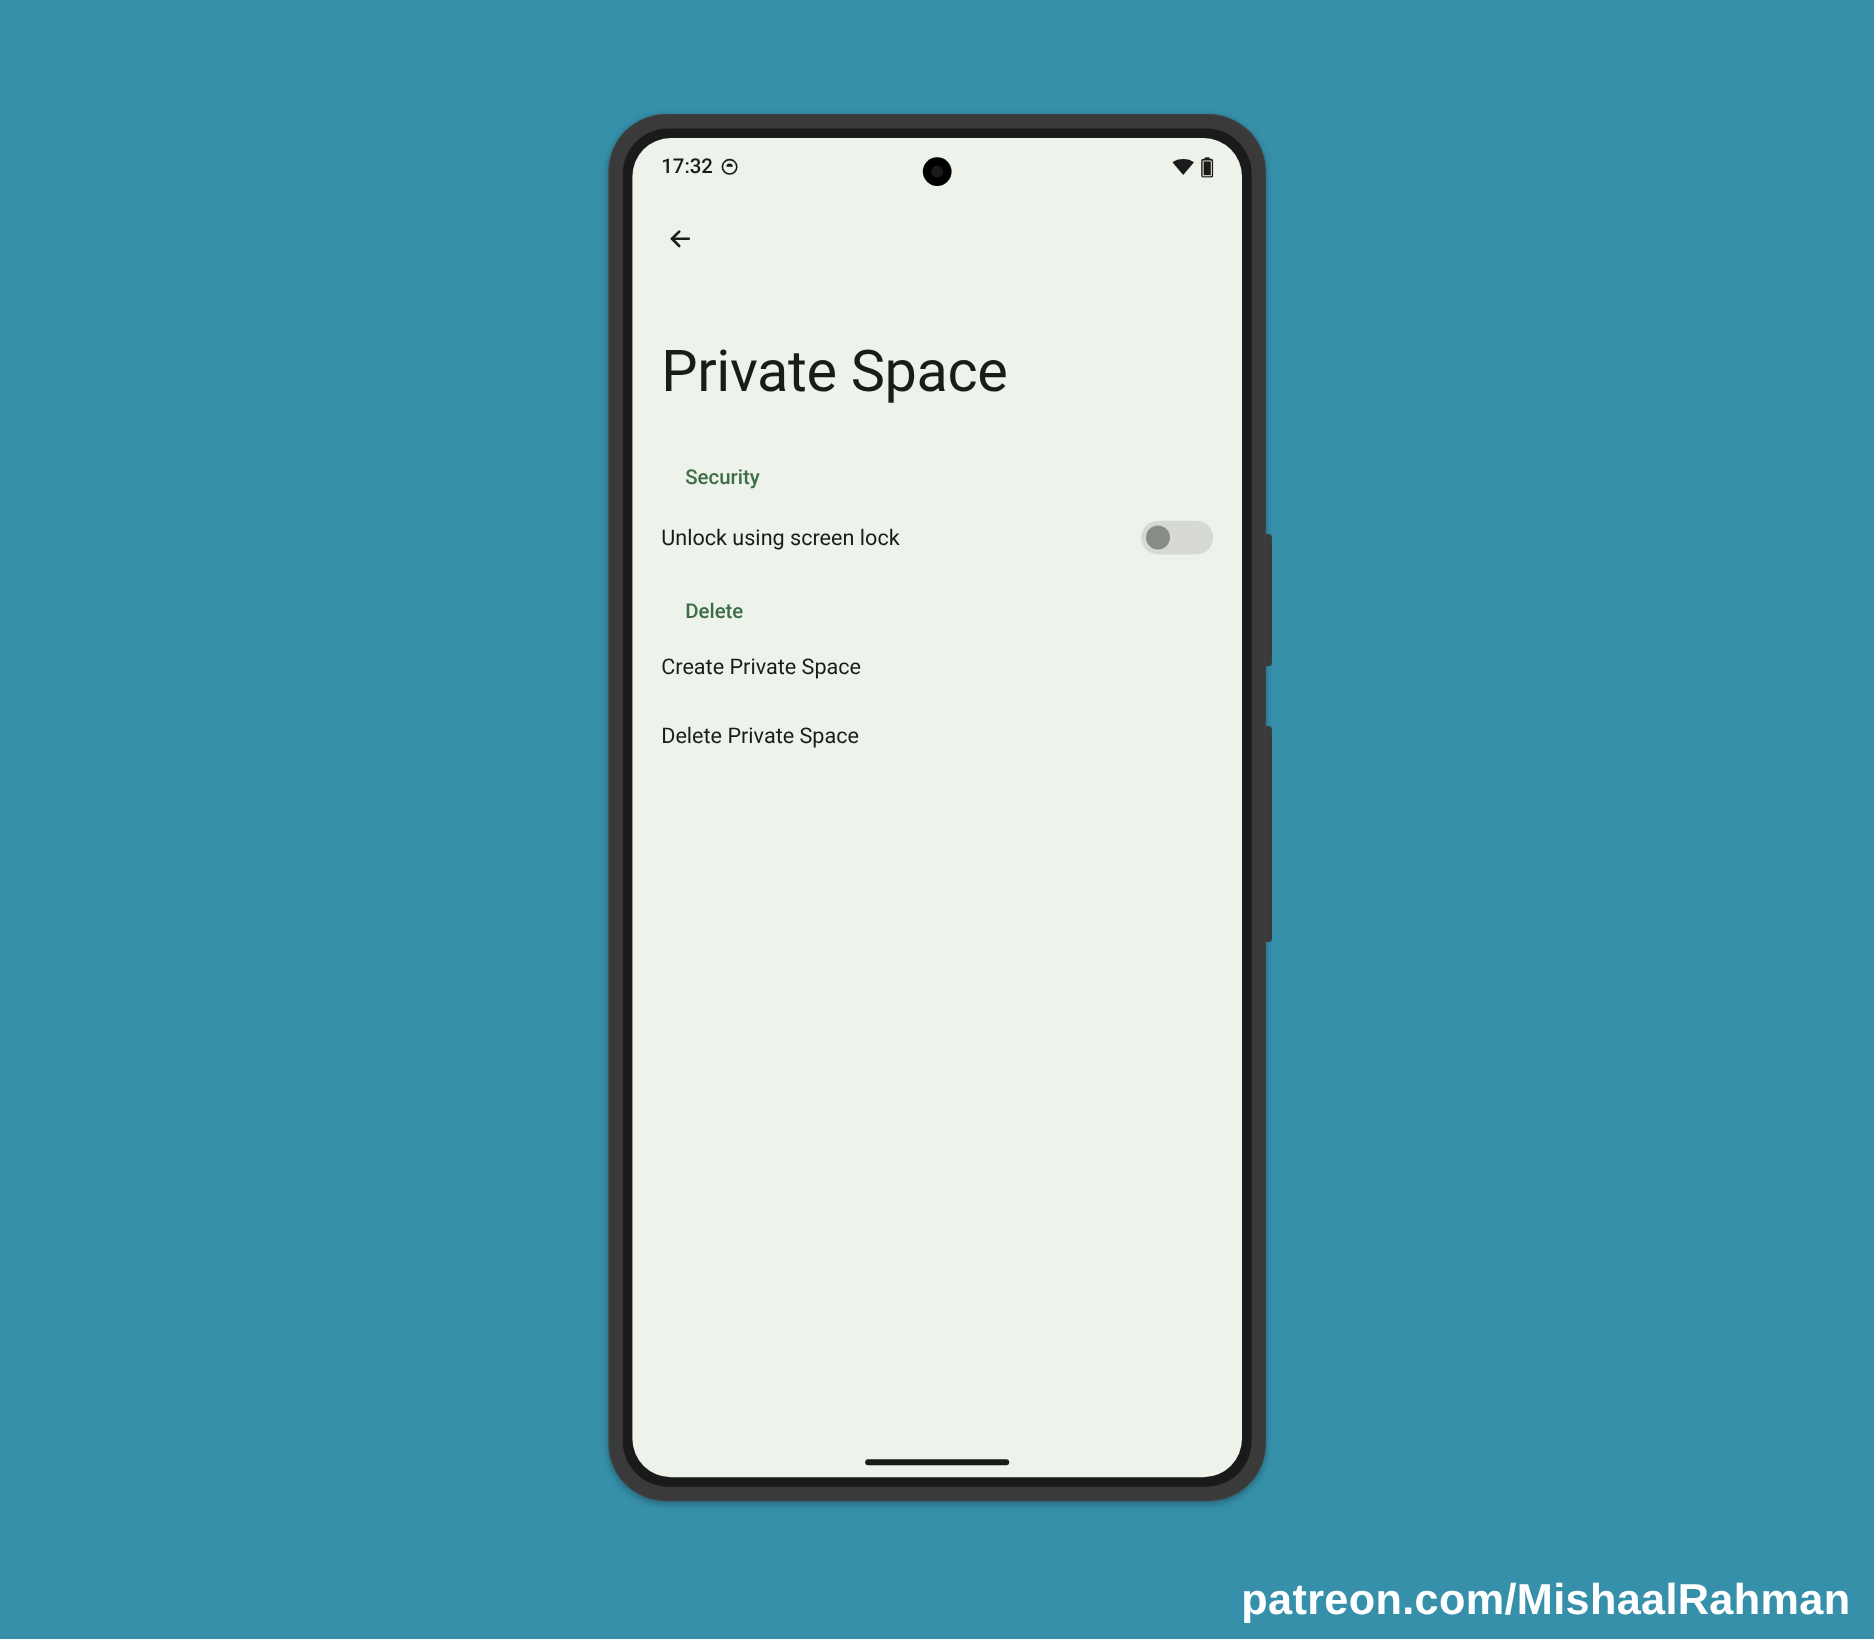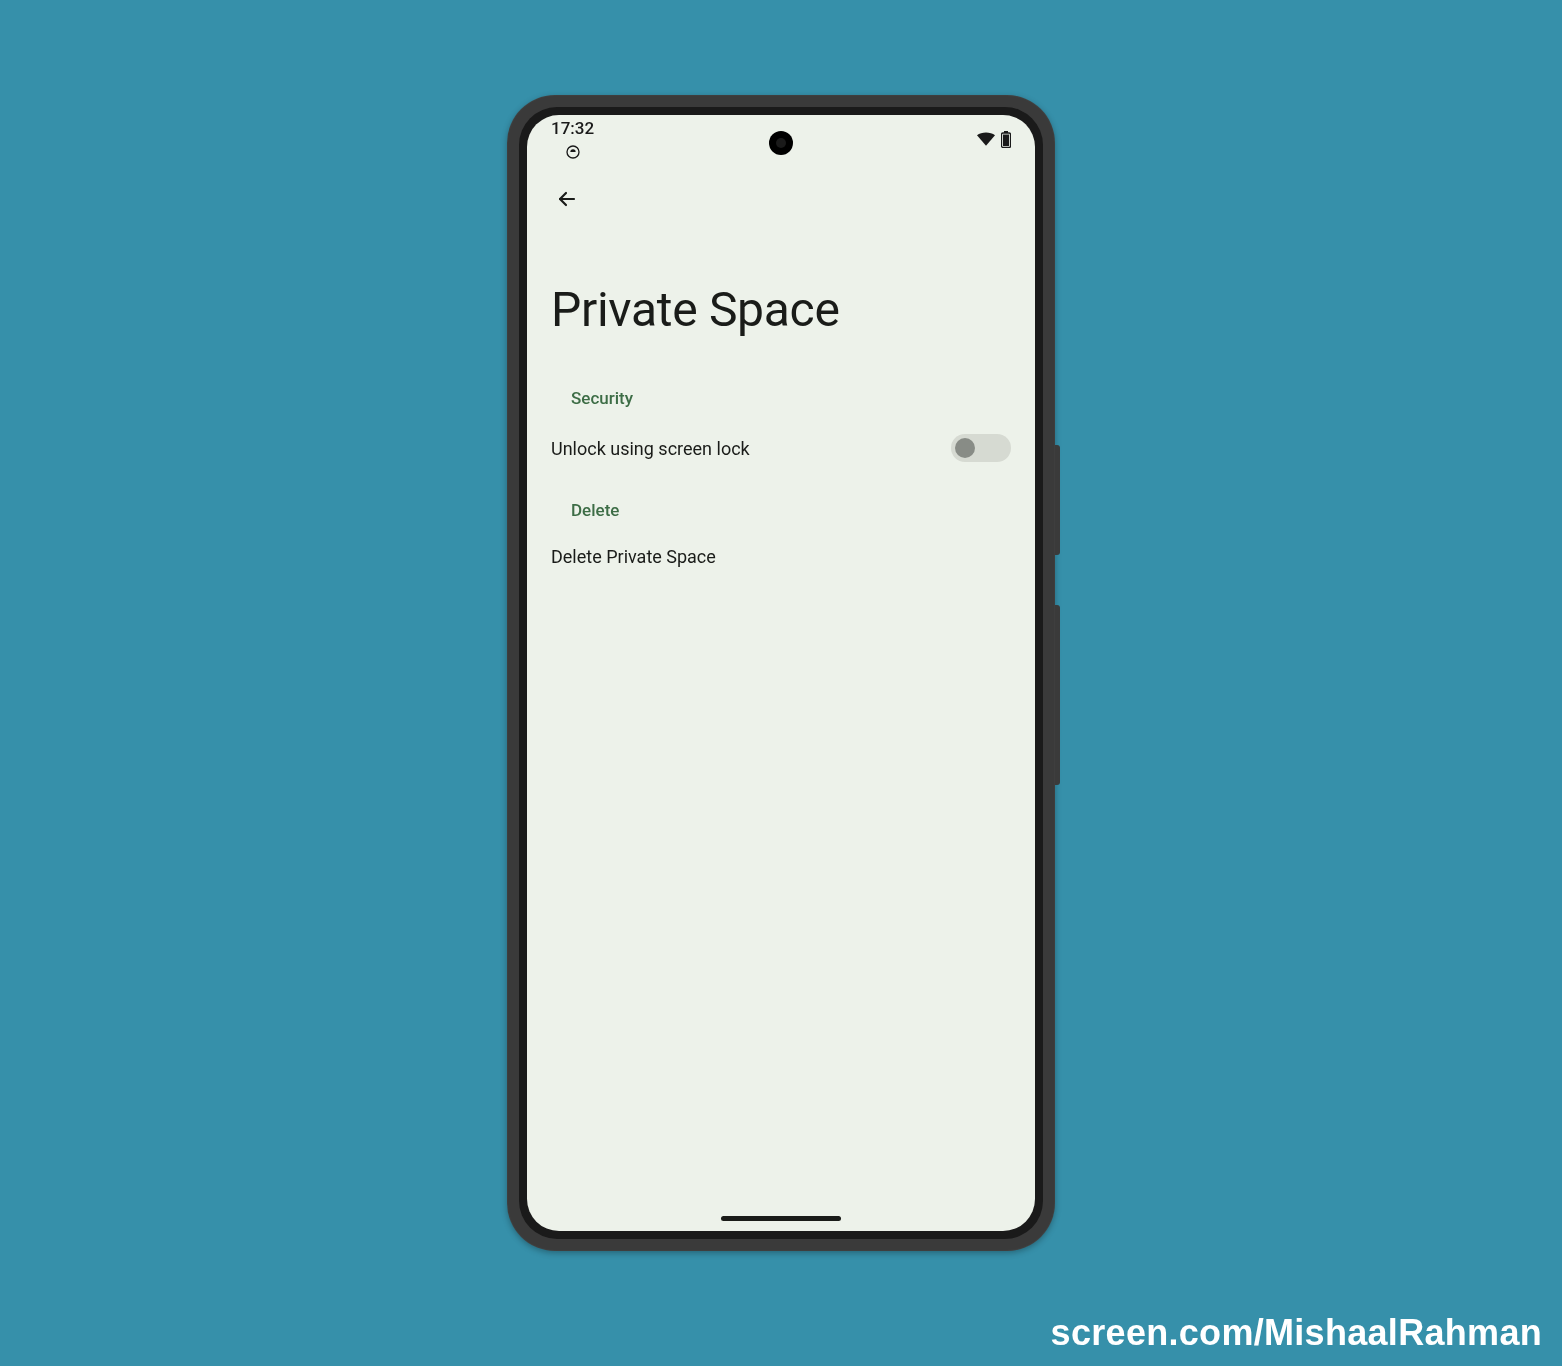--- a/index.html
+++ b/index.html
@@ -103,21 +103,20 @@
       height: 42px;
       font-size: 17px;
       color: #1a1a1a;
       font-weight: 500;
     }
     
     .status-left {
       display: flex;
       align-items: center;
       gap: 6px;
-      flex-direction: column;
     }
     
     .status-right {
       display: flex;
       align-items: center;
       gap: 6px;
     }
     
     .status-icon {
       display: inline-flex;
@@ -270,24 +269,27 @@
       <div class="setting-row">
         <span class="setting-label">Unlock using screen lock</span>
         <div class="toggle">
           <div class="toggle-thumb"></div>
         </div>
       </div>
 
 
       <div class="section-header">Delete</div>
 
+      <div class="setting-row">
+        <span class="setting-label">Create Private Space</span>
+      </div>
 
       <div class="setting-row">
         <span class="setting-label">Delete Private Space</span>
       </div>
 
       <div class="nav-bar"></div>
 
     </div>
   </div>
 </div>
 
-<div class="watermark">screen.com/MishaalRahman</div>
+<div class="watermark">patreon.com/MishaalRahman</div>
 
 </body></html>

